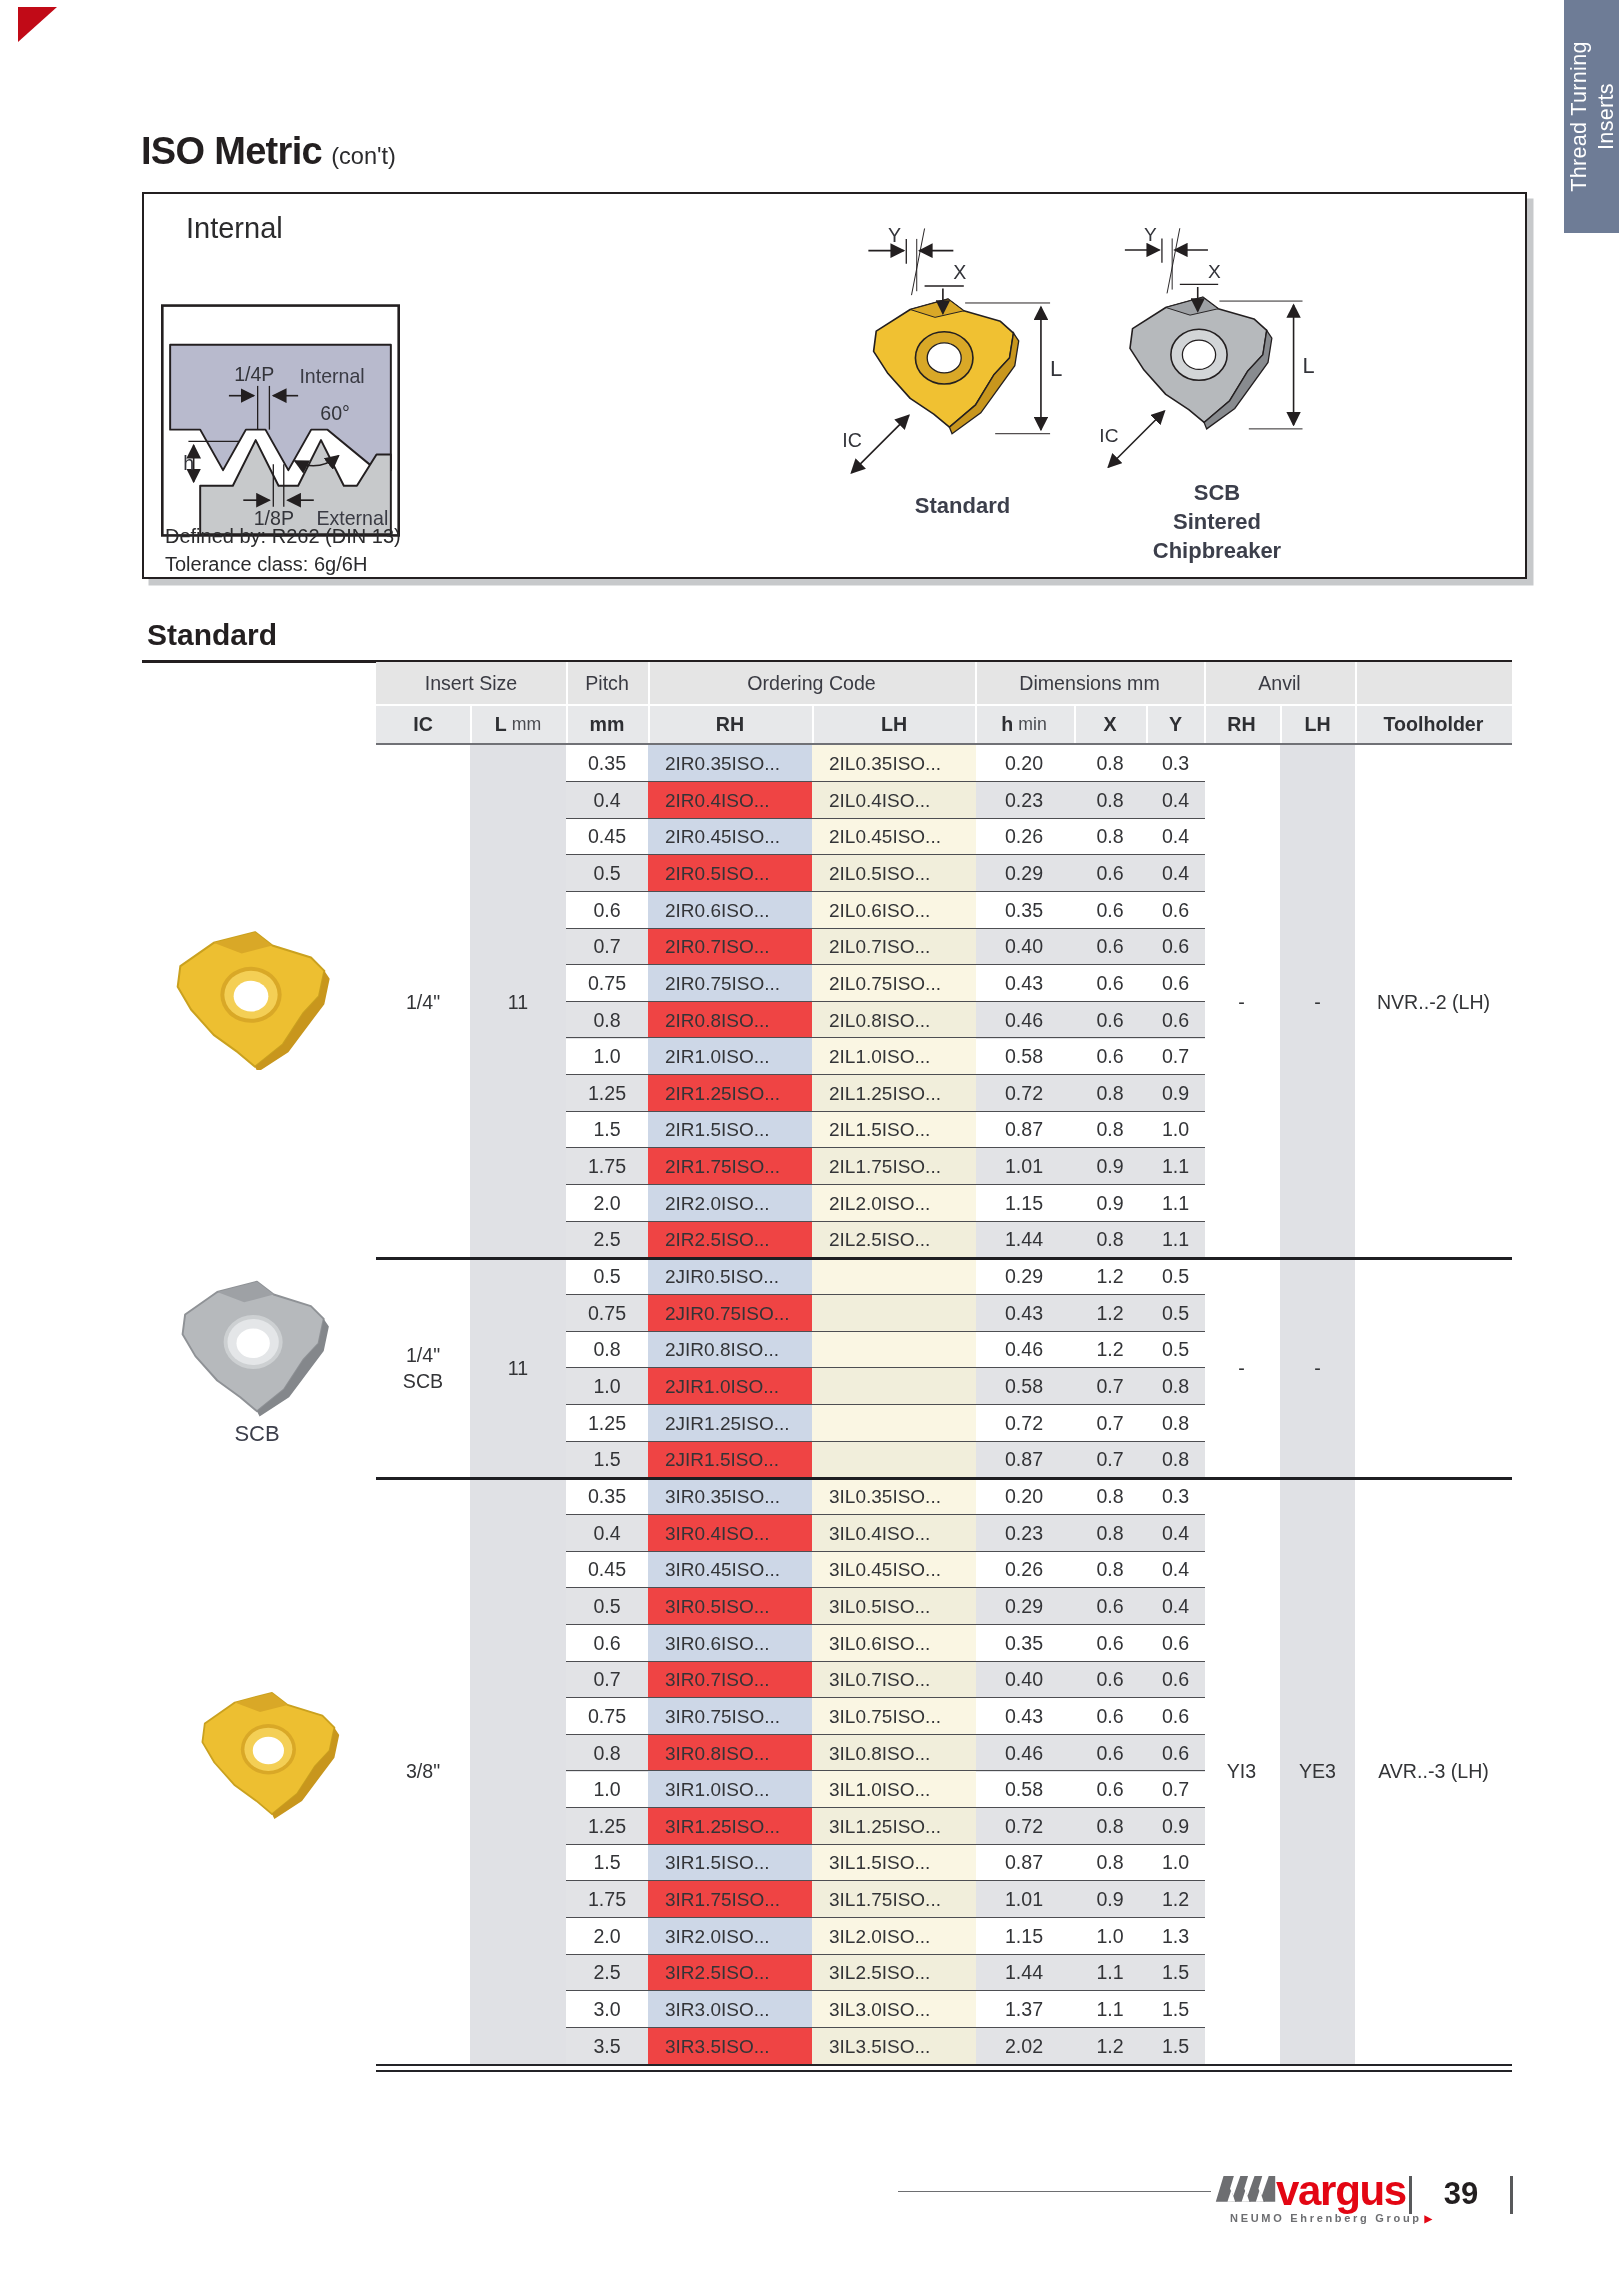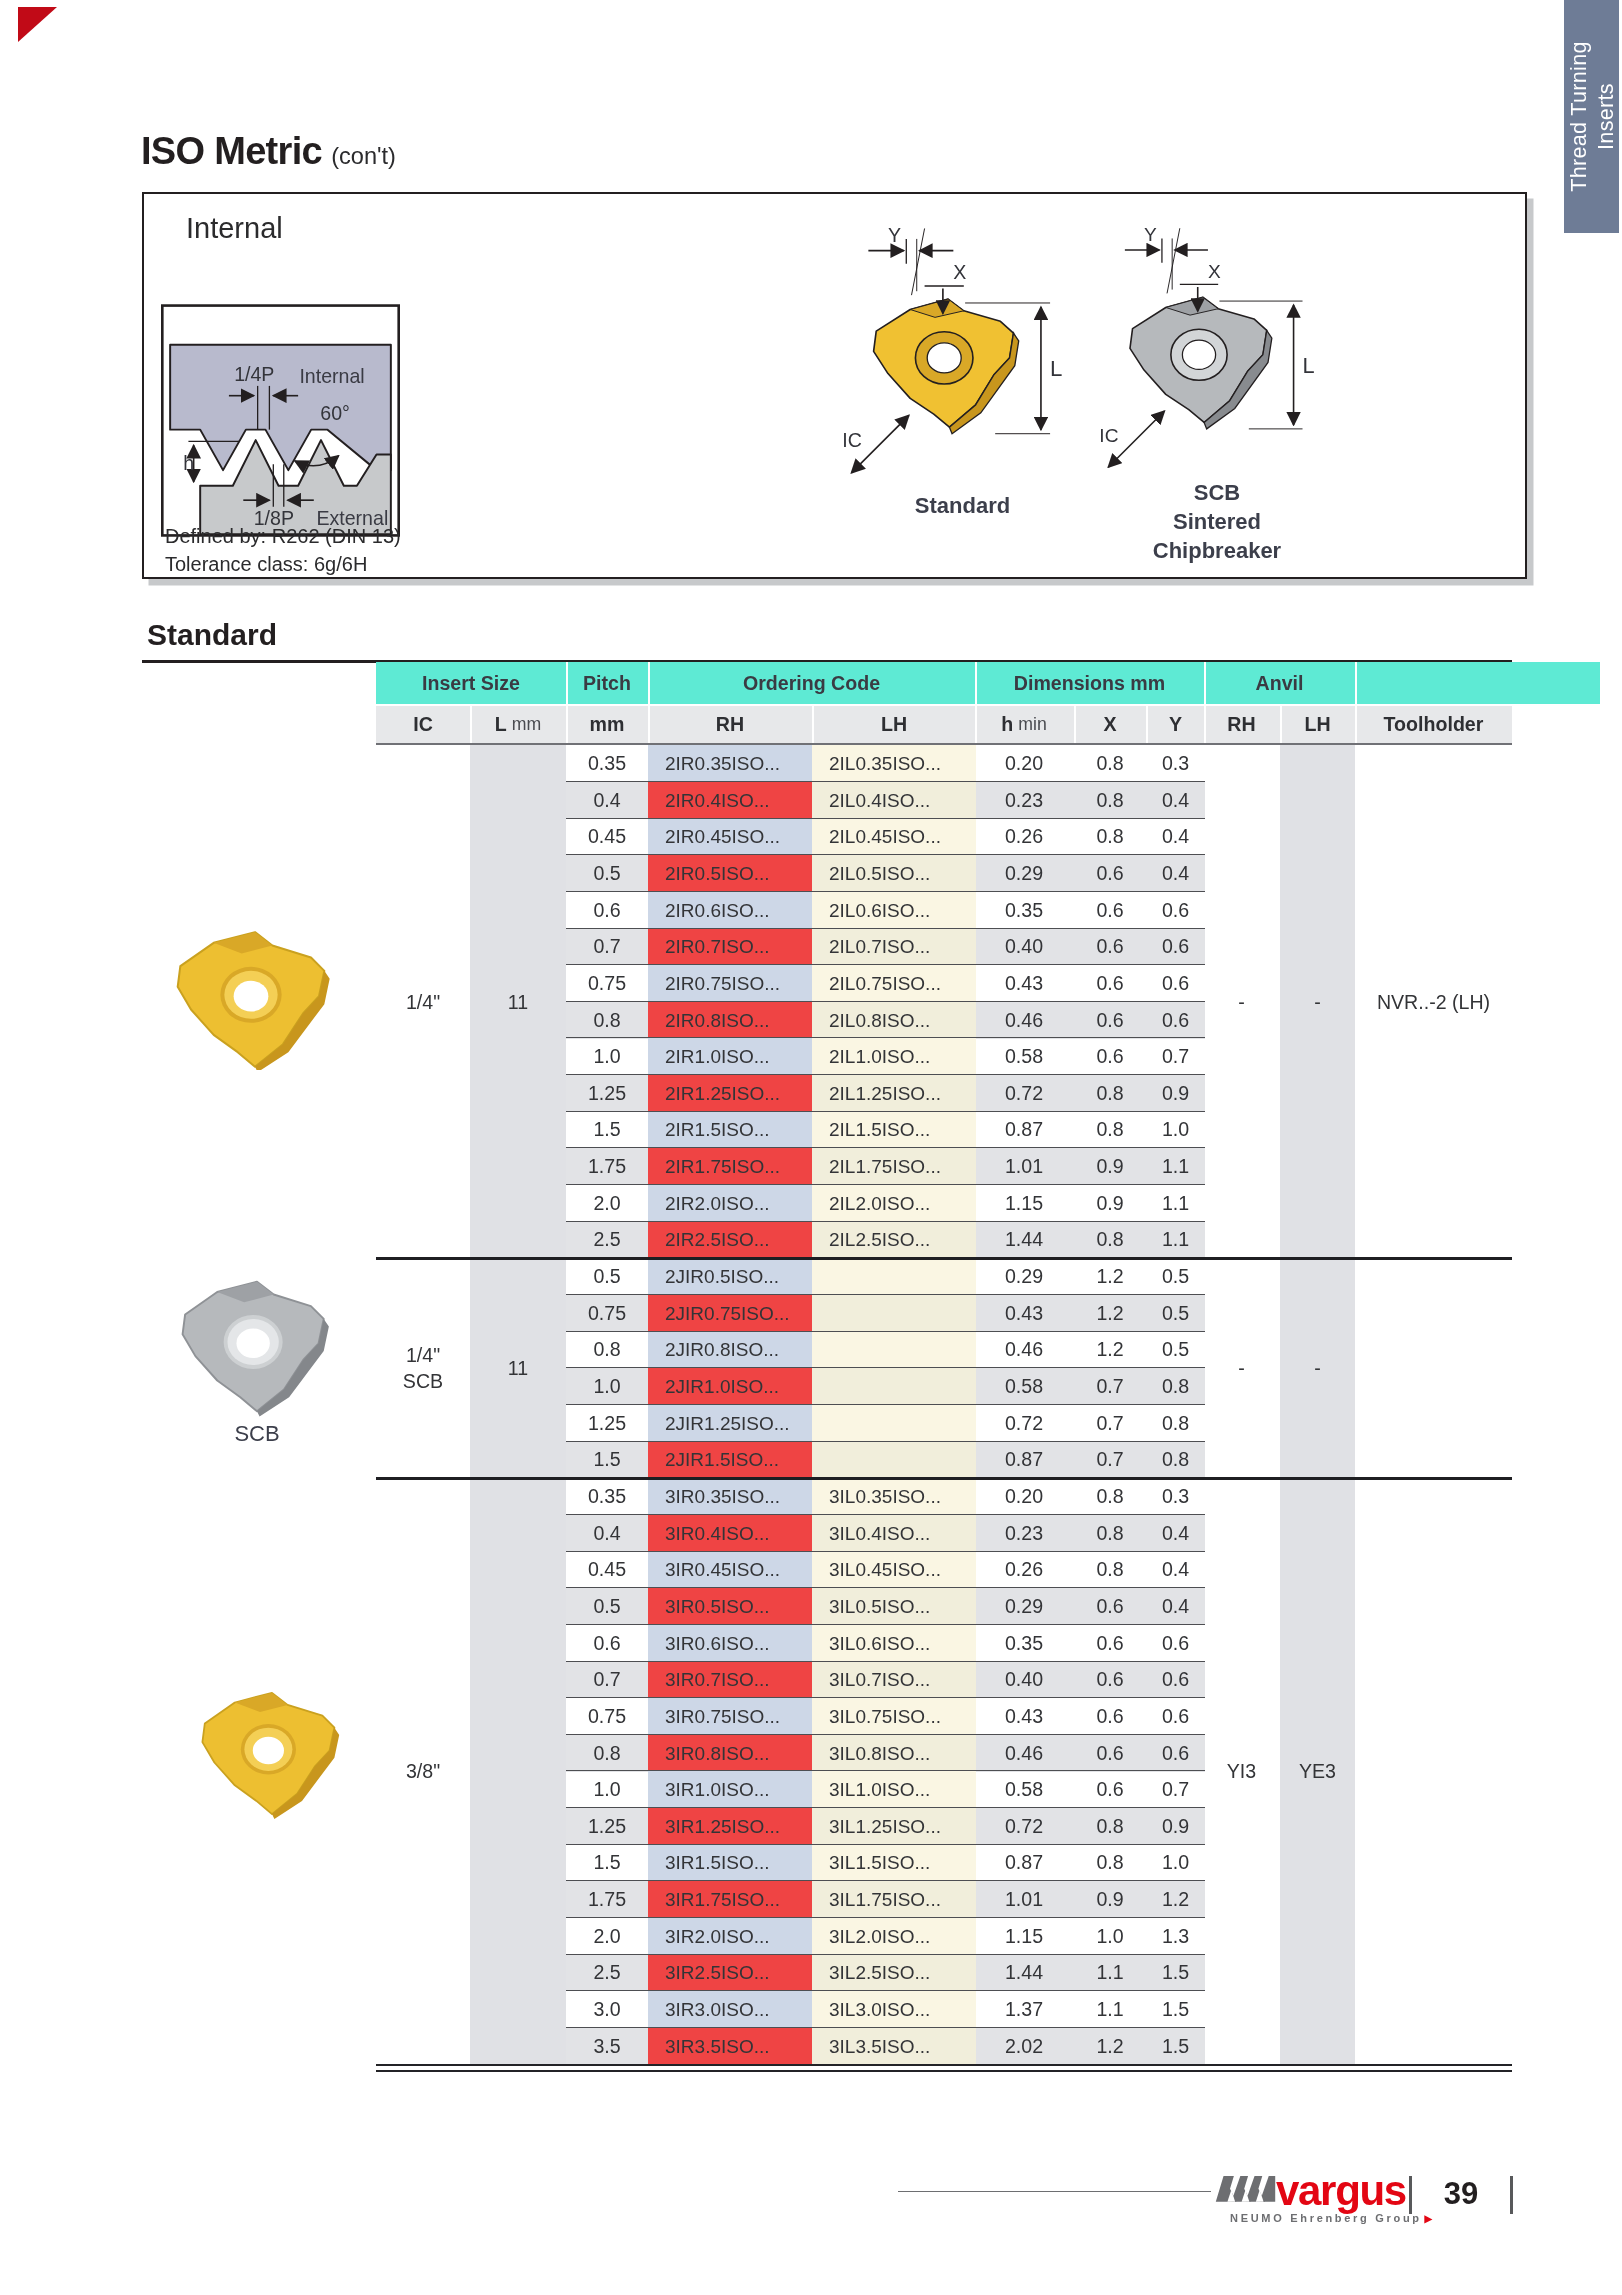--- a/index.html
+++ b/index.html
@@ -22,21 +22,21 @@
   #internal-box .def2{position:absolute;left:21px;top:359px;font-size:20px;color:#2b2b2d;}
   #thread-diagram{position:absolute;left:17px;top:110px;}
   .figure{position:absolute;}
   .fig-caption{position:absolute;left:0;width:100%;text-align:center;font-size:22px;font-weight:600;color:#3c3f4b;}
   .fig-caption.multi{line-height:29px;}
   
   #standard-heading{left:147px;top:618px;font-size:30px;font-weight:bold;}
   #heading-rule{left:142px;top:660px;width:1370px;height:2.6px;background:#231f20;}
   
   #tbl{left:376px;top:662px;width:1136px;height:1415px;font-size:19.6px;}
-  #ghead{position:absolute;left:0;top:0;width:1224px;height:42px;background:#5eead4;font-weight:bold;}
+  #ghead{position:absolute;left:0;top:0;width:1136px;height:42px;background:#e5e5e5;}
   #chead{position:absolute;left:0;top:44px;width:1136px;height:37px;background:#e7e8ea;}
   .hlbl{position:absolute;top:0;height:100%;display:flex;align-items:center;justify-content:center;color:#3a3b43;}
   #chead .hlbl{color:#2e2f33;font-weight:bold;}
   .hsmall{font-weight:normal;font-size:17.7px;margin-left:5.2px;color:#4a4b50;}
   #chead-rule{position:absolute;left:0;top:81px;width:1136px;height:2px;background:#707176;}
   .vgap{position:absolute;top:0;width:2px;height:81px;background:#ffffff;}
   .vgap.short{top:42px;height:39px;}
   .hgap{position:absolute;left:0;top:42px;width:1136px;height:2px;background:#ffffff;}
   #tbl-body{position:absolute;left:0;top:83px;width:1136px;height:1319px;}
   .band{position:absolute;top:0;height:1319px;background:#e0e1e5;}
@@ -640,20 +640,21 @@
             <div class="cell c-h">2.02</div>
             <div class="cell c-x">1.2</div>
             <div class="cell c-y">1.5</div>
           </div>
           <div class="rowsep" style="top: 549px;"></div>
           <div class="gcell g-ic">
             <div class="">3/8"</div>
           </div>
           <div class="gcell g-arh">YI3</div>
           <div class="gcell g-alh">YE3</div>
+          <div class="gcell g-th">AVR..-3 (LH)</div>
         </div>
       </div>
     <div class="dblrule" style="top:1402px;"></div>
     <div class="dblrule" style="top:1408px;"></div>
   </div>
 
   <div class="abs" id="footer-line"></div>
   <svg class="abs" id="logo" width="63" height="31" viewBox="0 0 96 48">
     <path fill="#6d6e71" d="M2,46 L14,6 H30 L24,26 L34,46 Z"></path>
     <path fill="#6d6e71" d="M26,46 L40,6 H52 L46,26 L56,46 Z"></path>

